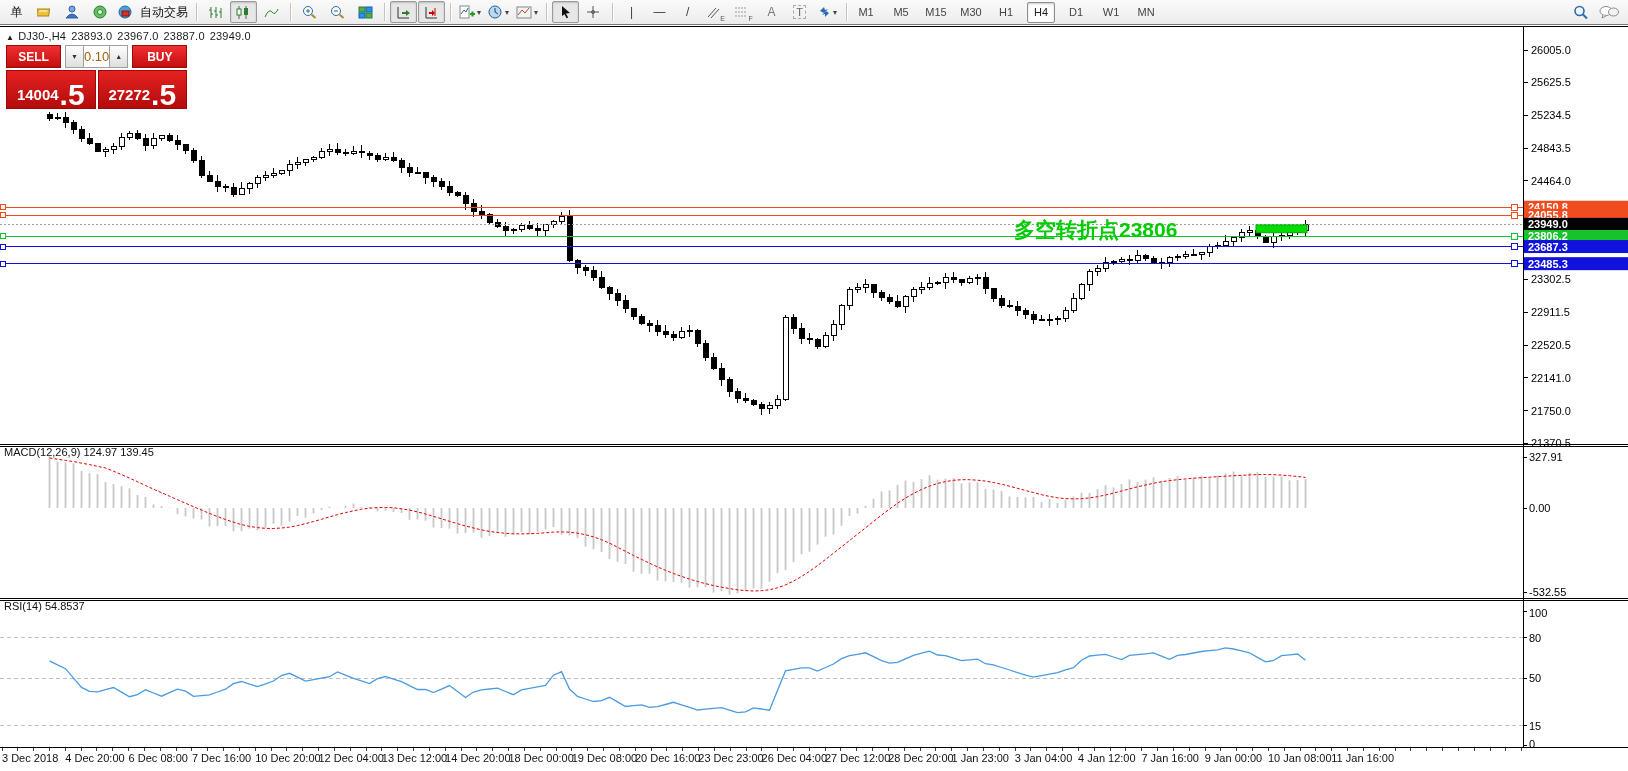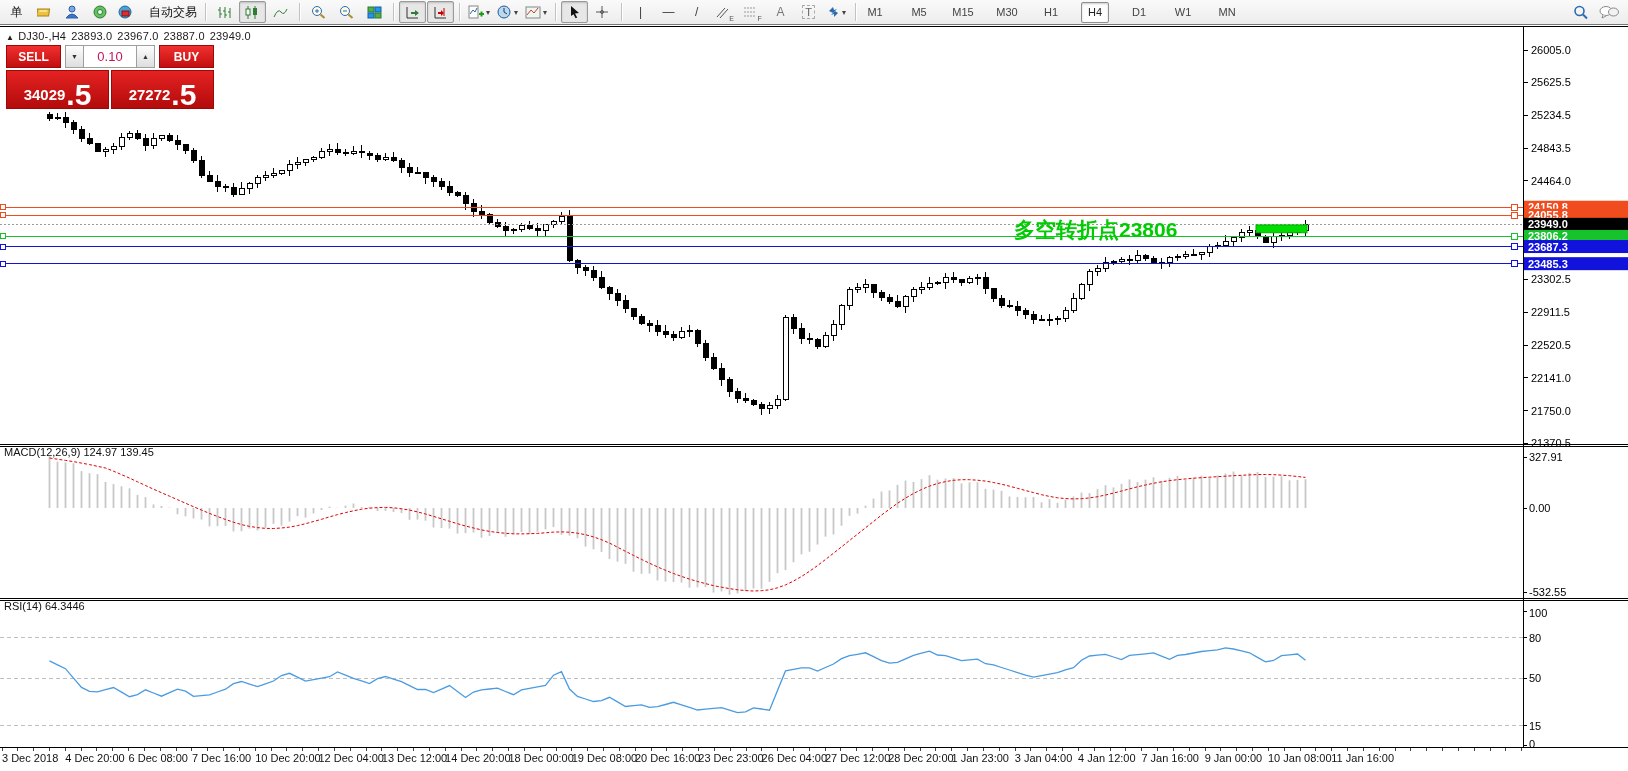--- a/index.html
+++ b/index.html
@@ -21,29 +21,29 @@
   .tf.active{background:#fdfdfd;border-color:#8f8f8f;box-shadow:inset 0 1px 2px rgba(0,0,0,.2);font-weight:normal;color:#222}
   .tb-right{margin-left:auto;display:flex;align-items:center;gap:10px;padding-right:6px}
   .glyph{font-size:12px;color:#3c3c3c}
 
   
   .overlay{position:absolute;z-index:4}
   .ohlc{left:6px;top:30px;font-size:11px;font-weight:normal;color:#1b1b1b;letter-spacing:.2px}
   .ohlc span{margin-right:5px}
   .ohlc .tri{font-size:8px;margin-right:4px;color:#222}
 
-  .trade{left:6px;top:45px;width:208px}
+  .trade{left:6px;top:45px;width:181px}
   .trow1{display:flex;height:23px;align-items:stretch}
   .btn-sell,.btn-buy{flex:0 0 53px;background:linear-gradient(#f03030,#c40e0e);color:#fff;font-weight:bold;
       font-size:12px;display:flex;align-items:center;justify-content:center;border:1px solid #9d0808}
   .btn-sell{margin-right:4px}.btn-buy{margin-left:4px}
   .spin{flex:0 0 17px;background:linear-gradient(#fdfdfd,#dedede);border:1px solid #9f9f9f;
       font-size:7px;color:#333;display:flex;align-items:center;justify-content:center}
   .vol{flex:1;border-top:1px solid #9f9f9f;border-bottom:1px solid #9f9f9f;display:flex;align-items:center;
-      justify-content:center;font-size:13px;color:#be185d;background:#fff}
+      justify-content:center;font-size:13px;color:#a16207;background:#fff}
   .trow2{display:flex;gap:2px;margin-top:2px}
   .tile{flex:1;height:37px;background:linear-gradient(#e52222,#b30b0b);color:#fff;display:flex;
       align-items:flex-end;justify-content:center;border:1px solid #9d0808}
   .tile .m{font-size:15px;font-weight:bold;line-height:1;margin:0 1px 6px 0}
   .tile .b{font-size:30px;font-weight:bold;line-height:.88}
 
   .pane-label{font-size:11px;color:#111;z-index:4}
   .macd-label{left:4px;top:446px}
   .rsi-label{left:4px;top:600px}
 
@@ -74,21 +74,21 @@
       <svg width="15" height="14">
         <circle cx="7" cy="7" r="6" fill="#63c063" stroke="#2f7d2f"></circle>
         <circle cx="7" cy="7" r="2.5" fill="#eaffea" stroke="#2f7d2f"></circle>
       </svg>
     </span>
   <span class="tb-btn">
     <svg width="15" height="14">
         <circle cx="7" cy="7" r="6" fill="#4aa0d8" stroke="#1d6aa0"></circle>
         <rect x="4" y="6" width="7" height="5" fill="#d43030" stroke="#8c1111"></rect>
       </svg>
-    <span class="cn" style="margin-left:16px">自动交易</span>
+    <span class="cn" style="margin-left:7px">自动交易</span>
   </span>
   <span class="tb-sep"></span>
   <span class="tb-btn">
       <svg width="15" height="13">
         <path d="M3 1v11M1 4h2M3 8h2M8 1v11M6 5h2M8 9h2M13 2v10M11 6h2" stroke="#2e7d32" fill="none"></path>
       </svg>
     </span>
   <span class="tb-btn active">
       <svg width="15" height="13">
         <path d="M3 0v13M10 0v13" stroke="#2e7d32"></path>
@@ -194,21 +194,21 @@
       <span style="font-size:11px;color:#666;border:1px dashed #aaa;padding:0 2px">T</span>
     </span>
   <span class="tb-btn">
       <svg width="13" height="12">
         <path d="M2 5l4-4 1 3 3-1 -4 4z" fill="#2b6cb0"></path>
         <path d="M11 7l-4 4 0-3 -3 1 4-4z" fill="#2b6cb0"></path>
       </svg>
       <span class="tb-dd">▾</span>
     </span>
   <span class="tb-sep"></span>
-  <span id="tf-bar" style="display:inline-flex;gap:16px">
+  <span id="tf-bar" style="display:inline-flex;gap:7px">
       <span class="tf">M1</span>
       <span class="tf">M5</span>
       <span class="tf">M15</span>
       <span class="tf">M30</span>
       <span class="tf">H1</span>
       <span class="tf active">H4</span>
       <span class="tf">D1</span>
       <span class="tf">W1</span>
       <span class="tf">MN</span>
     </span>
@@ -936,24 +936,24 @@
 <div class="overlay trade">
   <div class="trow1">
     <div class="btn-sell">SELL</div>
     <div class="spin">▼</div>
     <div class="vol">0.10</div>
     <div class="spin">▲</div>
     <div class="btn-buy">BUY</div>
   </div>
   <div class="trow2">
     <div class="tile">
-      <span class="m">34029</span>
+      <span class="m">14004</span>
       <span class="b">.5</span>
     </div>
     <div class="tile">
       <span class="m">27272</span>
       <span class="b">.5</span>
     </div>
   </div>
 </div>
 
 <div class="overlay pane-label macd-label">MACD(12,26,9) 124.97 139.45</div>
-<div class="overlay pane-label rsi-label">RSI(14) 64.3446</div>
+<div class="overlay pane-label rsi-label">RSI(14) 54.8537</div>
 
 </body></html>

